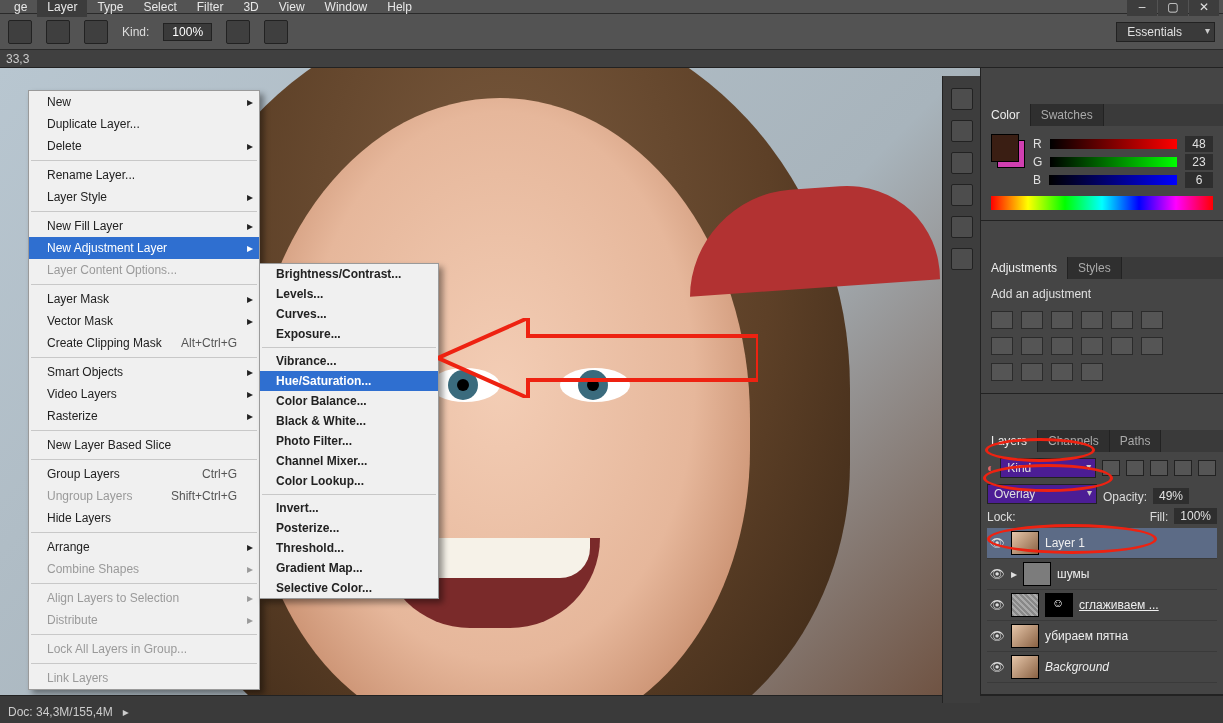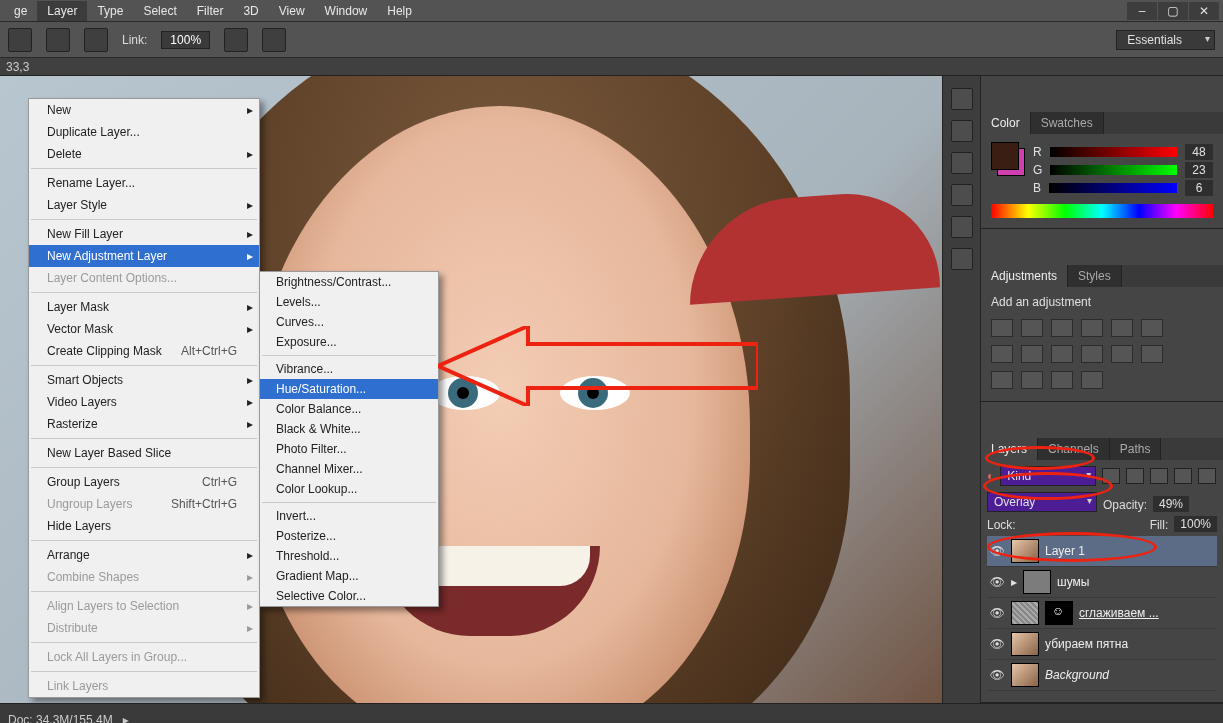--- a/index.html
+++ b/index.html
@@ -1,19 +1,19 @@
 <!DOCTYPE html>
 <html><head>
 <meta charset="utf-8">
 <style>
 * { margin:0; padding:0; box-sizing:border-box; font-family:"Segoe UI",Tahoma,sans-serif; font-size:12px; user-select:none; }
 body { background:#535353; width:1223px; height:723px; overflow:hidden; color:#e0e0e0; }
 
 
-.menubar { height:22px; background:#535353; display:flex; align-items:center; padding:0 4px; border-bottom:1px solid #2a2a2a;}
+.menubar { height:14px; background:#535353; display:flex; align-items:center; padding:0 4px; border-bottom:1px solid #2a2a2a;}
 .menubar .mi { padding:3px 10px; color:#e8e8e8; cursor:default;}
 .menubar .mi.open { background:#3c3c3c;}
 .window-controls { margin-left:auto; display:flex; gap:0;}
 .window-controls div { width:30px; height:18px; display:flex; align-items:center; justify-content:center; color:#e0e0e0; background:#3d3d3d; margin-left:1px;}
 
 
 .optbar { height:36px; background:#535353; display:flex; align-items:center; padding:0 8px; border-bottom:1px solid #2a2a2a; gap:14px;}
 .optbar .ico { width:24px; height:24px; background:#3f3f3f; border:1px solid #222; border-radius:2px;}
 .optbar .lbl{color:#ddd;}
 .optbar .val { background:#3a3a3a; padding:1px 8px; border:1px solid #222; color:#fff; height:18px; line-height:16px; display:inline-flex; align-items:center;}
@@ -39,21 +39,21 @@
 
 
 .menu { position:absolute; top:22px; left:28px; width:232px; background:#f0f0f0; border:1px solid #9a9a9a; box-shadow:4px 4px 6px rgba(0,0,0,.4); color:#222;}
 .menu .row{padding:4px 22px 4px 18px; display:flex; align-items:center; justify-content:space-between; white-space:nowrap; position:relative;}
 .menu .row .sc{color:#555;}
 .menu .row.dim{color:#9a9a9a;}
 .menu .row.hi{background:#2f6fd0; color:#fff;}
 .menu .row.sub::after{content:"▸"; position:absolute; right:6px;}
 .menu hr{border:none; border-top:1px solid #c8c8c8; margin:3px 2px;}
 
-.submenu{position:absolute; left:259px; top:195px; width:180px; background:#f0f0f0; border:1px solid #9a9a9a; box-shadow:4px 4px 6px rgba(0,0,0,.4); color:#222;}
+.submenu{position:absolute; left:259px; top:195px; width:180px; background:#f0f0f0; border:1px solid #9a9a9a; box-shadow:4px 4px 6px rgba(0,0,0,.4); color:#222;font-weight:bold;}
 .submenu .row{padding:3px 16px; white-space:nowrap;}
 .submenu .row.hi{background:#2f6fd0; color:#fff;}
 .submenu hr{border:none; border-top:1px solid #c8c8c8; margin:3px 2px;}
 
 
 .arrow{position:absolute; pointer-events:none;}
 
 
 .right{width:243px; background:#454545; display:flex; flex-direction:column; border-left:1px solid #222;}
 .iconstrip{width:38px; position:absolute; right:243px; top:76px; bottom:20px; background:#3d3d3d; border-left:1px solid #222; display:flex; flex-direction:column; align-items:center; gap:10px; padding-top:12px;}
@@ -122,21 +122,21 @@
     <div>–</div>
     <div>▢</div>
     <div>✕</div>
   </div>
 </div>
 
 <div class="optbar">
   <div class="ico"></div>
   <div class="ico"></div>
   <div class="ico"></div>
-  <span class="lbl">Link:</span>
+  <span class="lbl">Kind:</span>
   <span class="val">100%</span>
   <div class="ico"></div>
   <div class="ico"></div>
   <div class="workswitch">Essentials</div>
 </div>
 
 <div class="docstatus">33,3</div>
 
 <div class="main">
   <div class="canvas-wrap">

